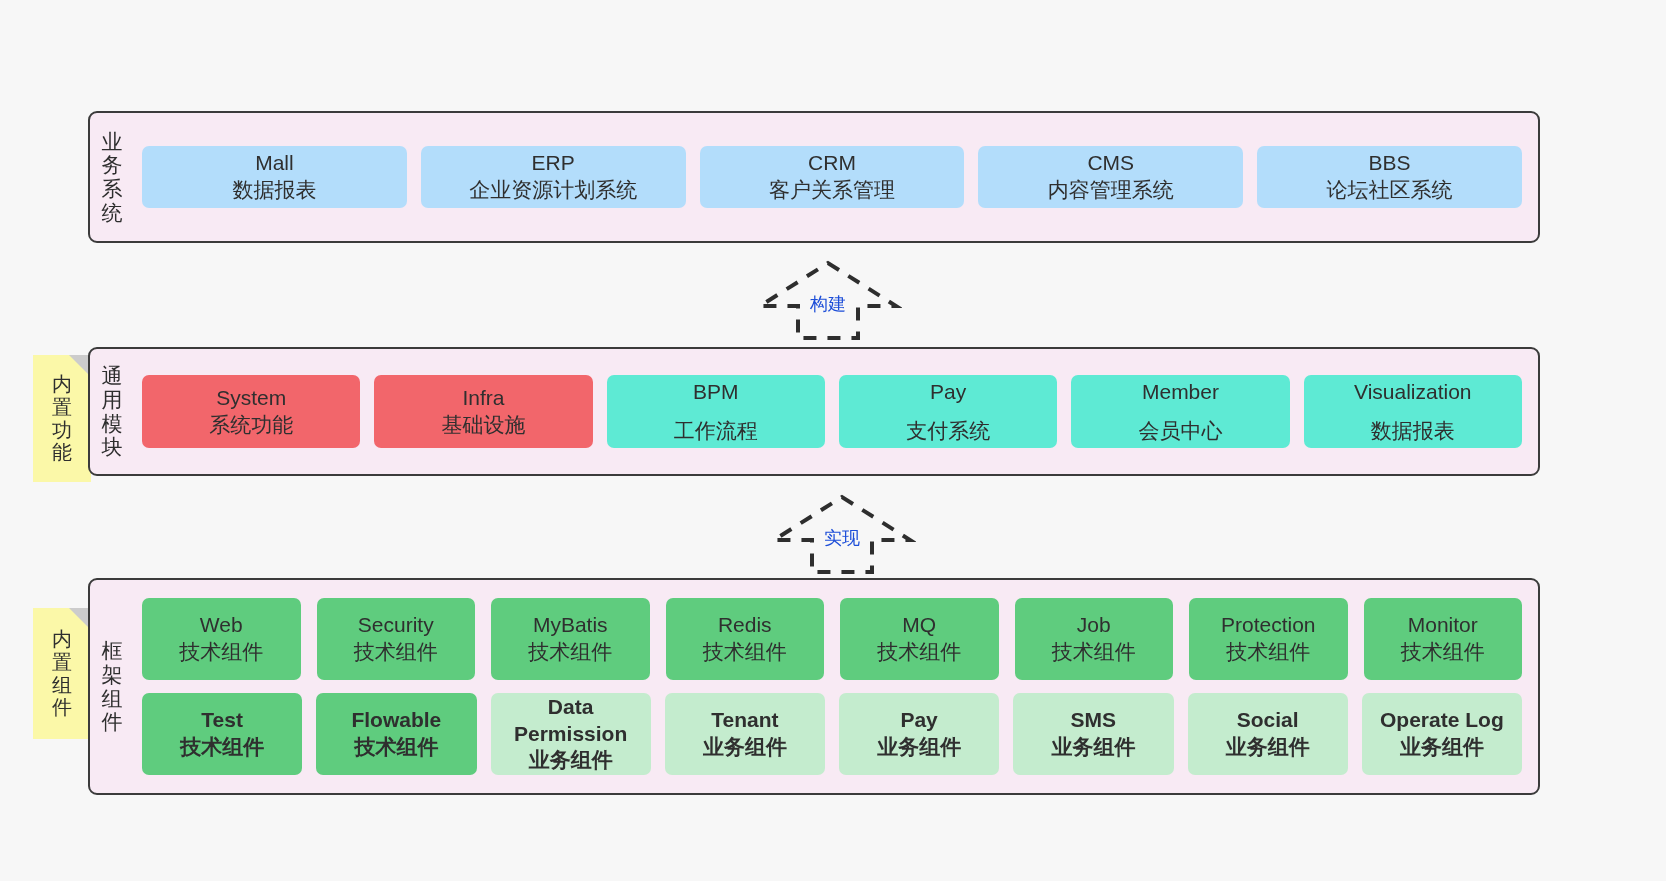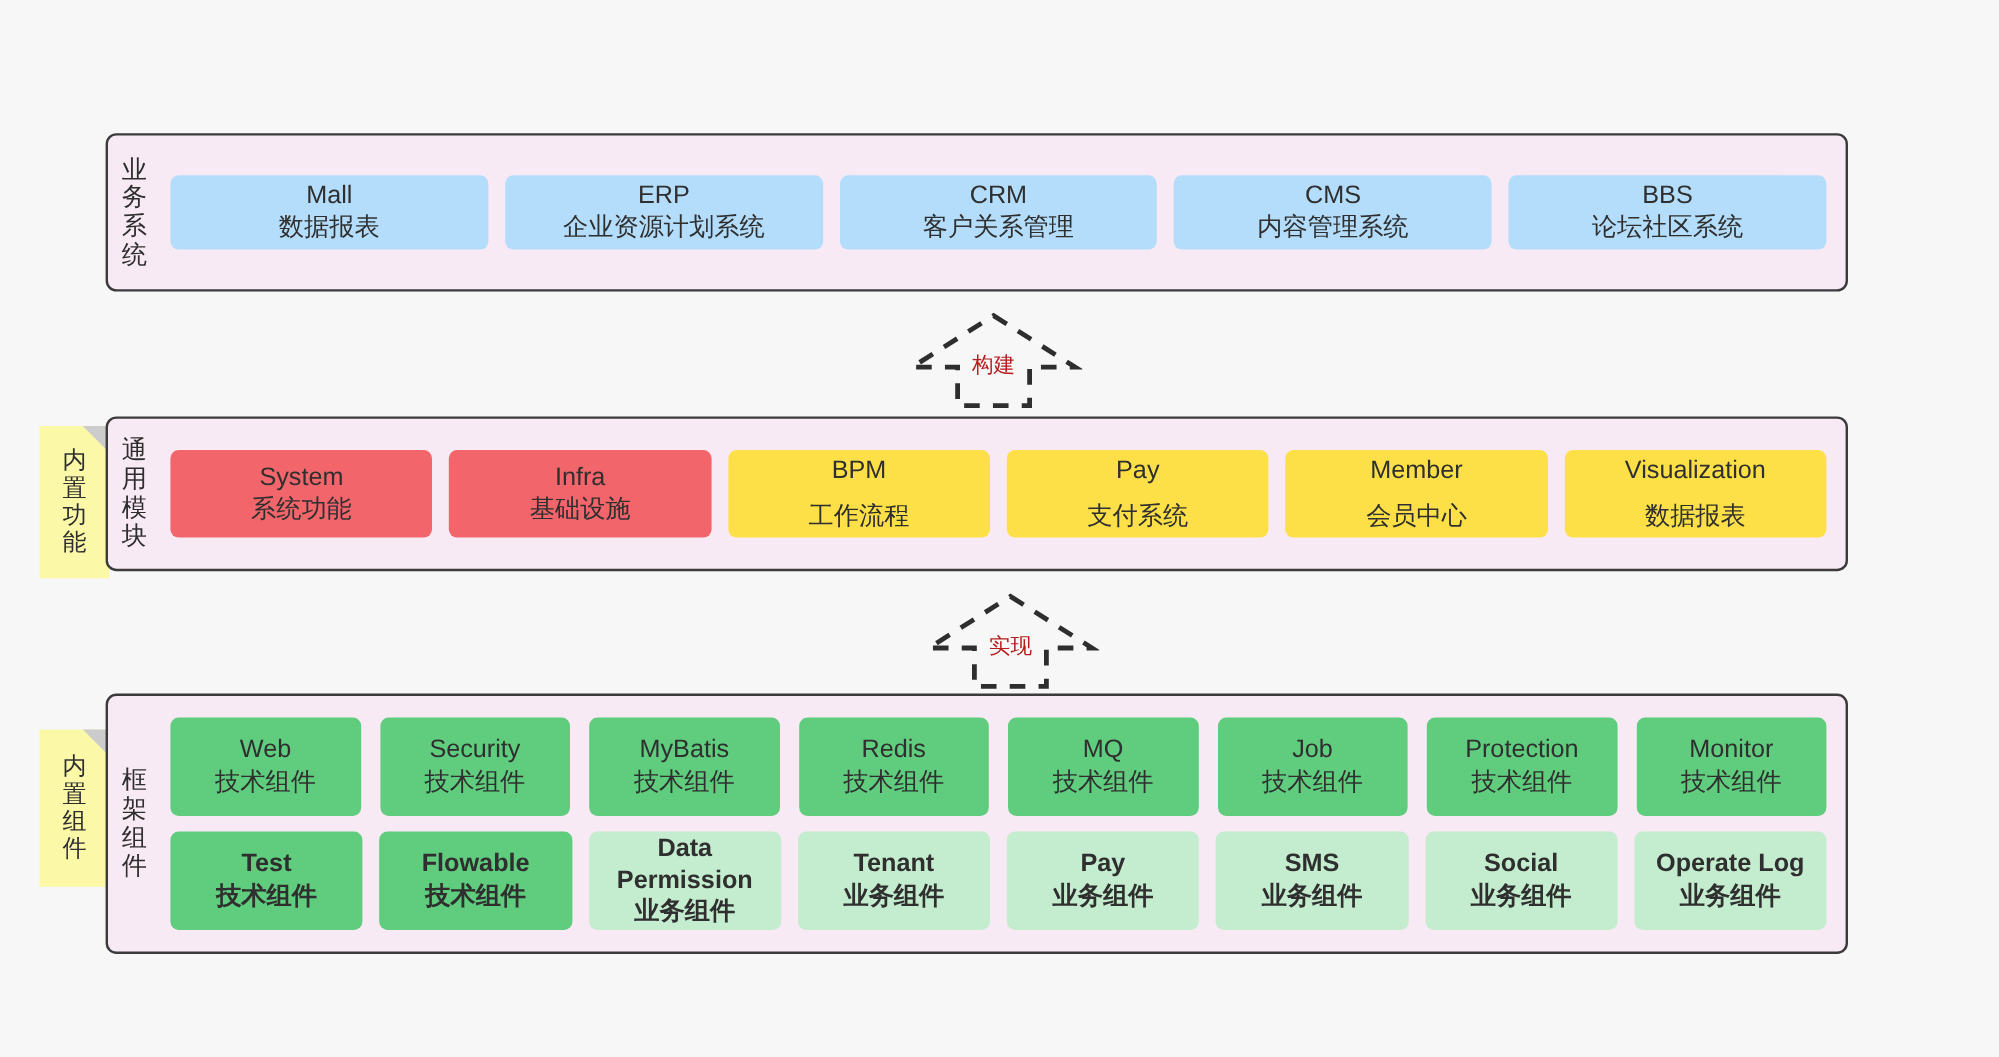--- a/index.html
+++ b/index.html
@@ -66,21 +66,21 @@
     box-sizing:border-box;
     padding:4px 6px;
     min-width:0;
   }
   .card .t1{display:block;}
   .card .t2{display:block;}
 
   
   .c-blue{background:#b3ddfb;}
   .c-red{background:#f2666b;text-align:right;}
-  .c-pink{background:#fde047;gap:12px;}
+  .c-pink{background:#5eead4;gap:12px;}
   .c-green{background:#5fcc7e;}
   .c-greenlight{background:#c4ecce;}
 
   
   .note{
     position:absolute;
     background:#fbf8a8;
     box-sizing:border-box;
     display:flex;
     flex-direction:column;
@@ -103,21 +103,21 @@
   
   .arrow{
     position:absolute;
     pointer-events:none;
   }
   .arrow .alabel{
     position:absolute;
     left:0;right:0;
     text-align:center;
     font-size:18px;
-    color:#b91c1c;
+    color:#1d4ed8;
     user-select:none;
   }
 </style>
 </head>
 <body>
 
 <div class="canvas">
 
   <div class="layer" id="layer-business" style="left:88px;top:111px;width:1452px;height:132px;">
     <div class="layer-label">

